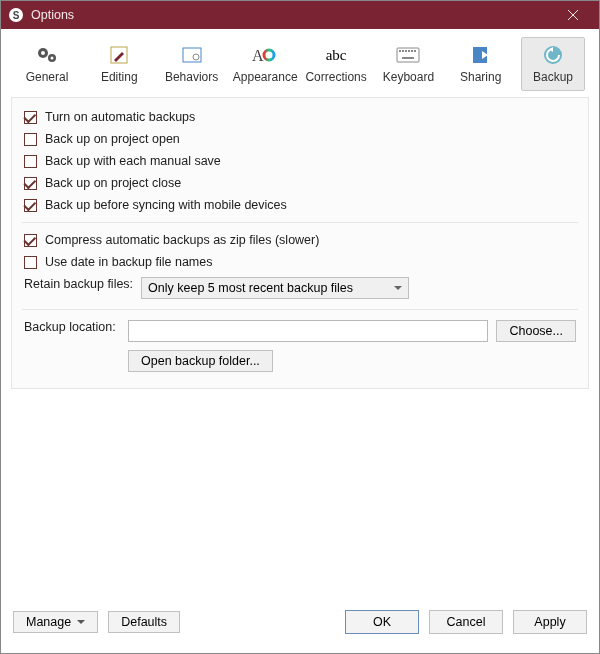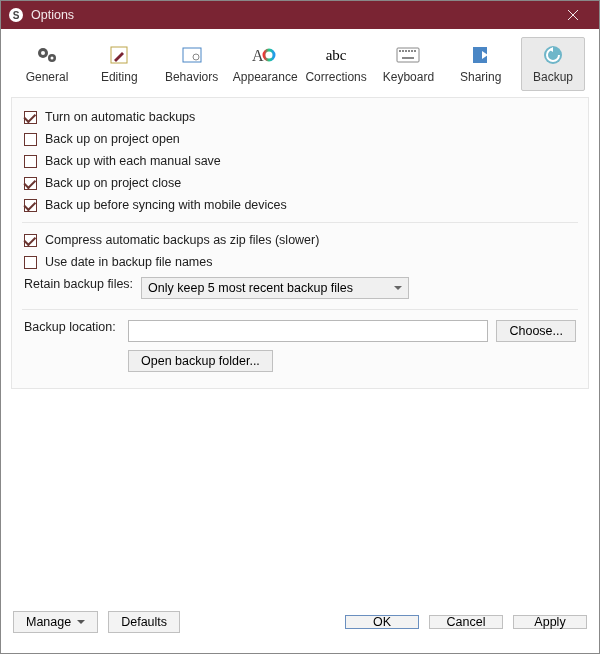--- a/index.html
+++ b/index.html
@@ -179,21 +179,21 @@
   
   .footer {
     margin-top: auto;
     height: 44px;
     display: flex;
     align-items: center;
     padding: 0 12px 18px 12px;
     gap: 10px;
   }
   .footer .spacer { flex: 1; }
-  .footer .btn.wide { min-width: 74px; height: 14px; }
+  .footer .btn.wide { min-width: 74px; height: 24px; }
   .footer .btn { background: #f3f3f3; }
 </style>
 </head>
 <body>
 
 <div class="titlebar">
   <span class="app-icon">S</span>
   <span class="title">Options</span>
   <div class="close">
     <svg width="10" height="10" viewBox="0 0 10 10">

